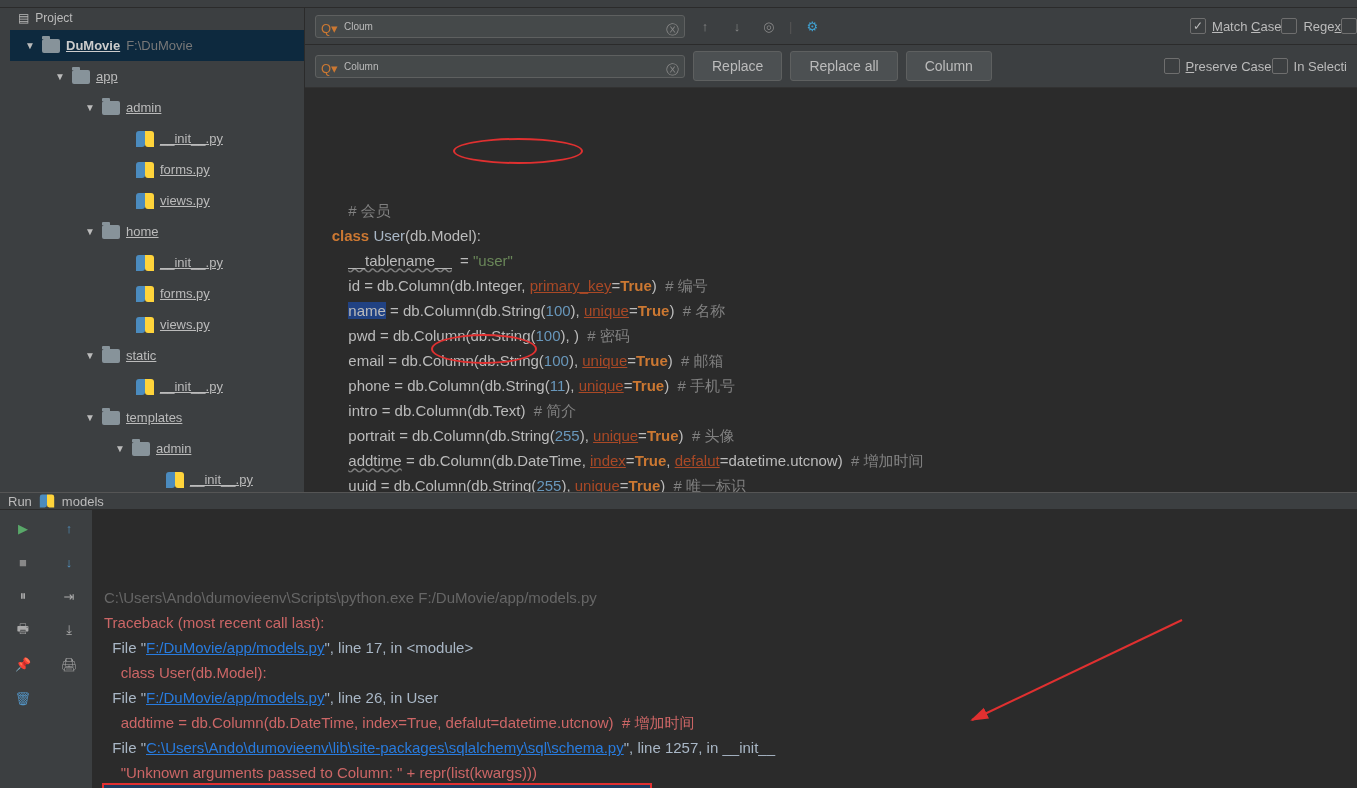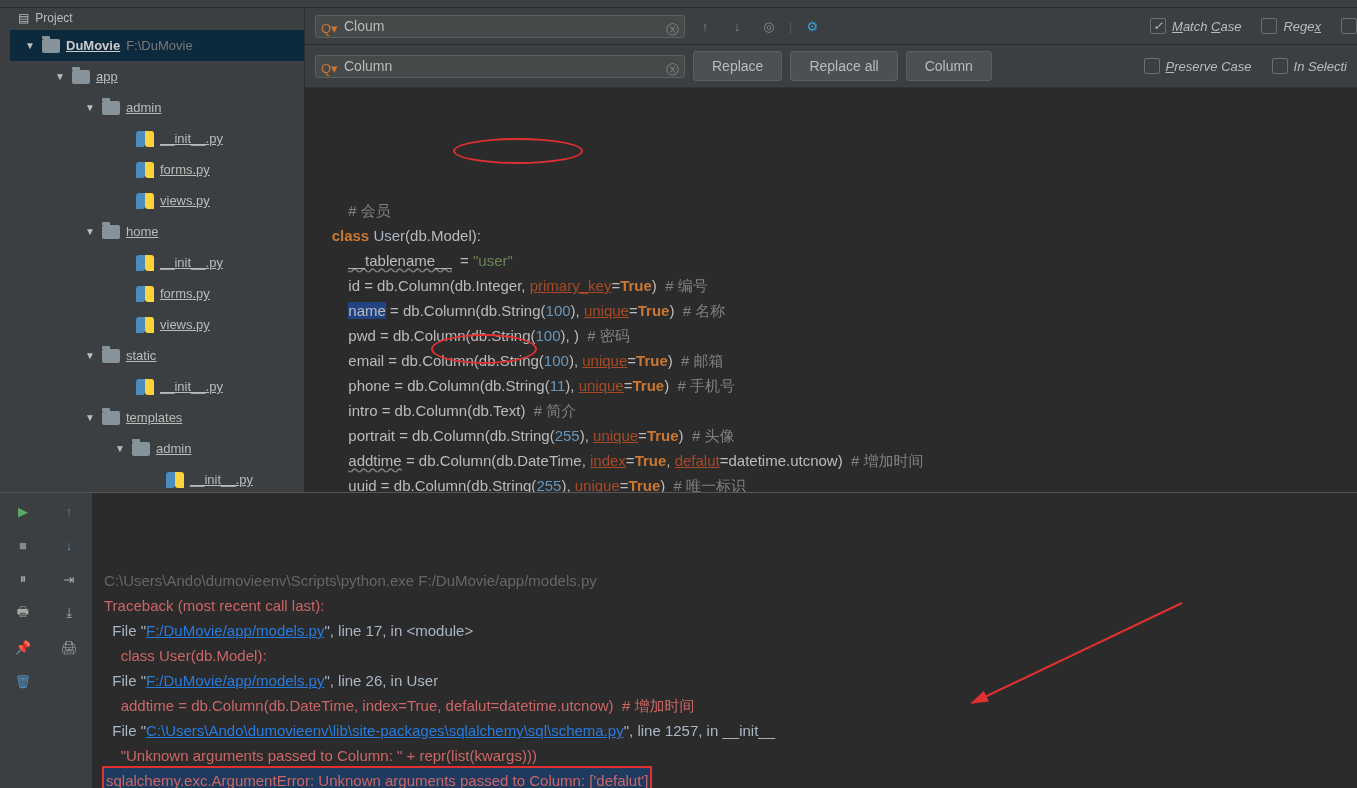--- a/index.html
+++ b/index.html
@@ -18,27 +18,27 @@
 .folder-icon::before{content:"";position:absolute;top:-3px;left:0;width:8px;height:3px;background:#87939a;border-radius:1px 1px 0 0;}
 .py-icon{width:18px;height:16px;display:inline-block;margin:0 6px;position:relative;}
 .py-icon::before{content:"";position:absolute;left:0;top:0;width:9px;height:16px;background:#4b8bbe;border-radius:3px 0 3px 0;}
 .py-icon::after{content:"";position:absolute;right:0;top:0;width:9px;height:16px;background:#ffd43b;border-radius:0 3px 0 3px;}
 .tree-label{color:#bbb;text-decoration:underline;}
 .tree-label.bold{font-weight:bold;color:#ccc;}
 .tree-path{color:#787878;margin-left:6px;}
 .editor-area{flex:1;background:#2b2b2b;display:flex;flex-direction:column;}
 .search-bar{background:#3c3f41;padding:6px 10px;display:flex;align-items:center;gap:8px;border-bottom:1px solid #2b2b2b;}
 .search-input-wrap{position:relative;flex:0 0 370px;}
-.search-input{width:100%;background:#45494a;border:1px solid #5e6060;color:#bbb;padding:4px 28px;border-radius:3px;font-size:14px;height:23px;}
+.search-input{width:100%;background:#45494a;border:1px solid #5e6060;color:#bbb;padding:4px 28px;border-radius:3px;font-size:10px;height:23px;}
 .search-icon-in{position:absolute;left:6px;top:6px;color:#cc7832;}
 .clear-icon{position:absolute;right:6px;top:6px;color:#888;cursor:pointer;}
 .search-btns{display:flex;gap:8px;align-items:center;}
 .icon-btn{width:24px;height:24px;display:flex;align-items:center;justify-content:center;color:#888;cursor:pointer;}
 .icon-btn.gear{color:#40a0d0;}
-.search-opts{margin-left:auto;display:flex;gap:20px;align-items:flex-start;font-style:italic;}
+.search-opts{margin-left:auto;display:flex;align-items:flex-start;}
 .chk{display:flex;align-items:center;gap:6px;color:#bbb;cursor:pointer;}
 .chk-box{width:16px;height:16px;border:1px solid #6e6e6e;border-radius:2px;display:flex;align-items:center;justify-content:center;}
 .chk-box.checked::after{content:"✓";color:#bbb;font-size:12px;}
 .replace-bar{background:#3c3f41;padding:6px 10px;display:flex;align-items:center;gap:8px;border-bottom:1px solid #323232;}
 .rep-btn{background:#4c5052;border:1px solid #5e6060;color:#bbb;padding:4px 18px;border-radius:3px;cursor:pointer;font-size:14px;height:30px;}
 .code-area{flex:1;display:flex;overflow:hidden;font-family:"Consolas","Courier New",monospace;font-size:15px;line-height:25px;}
 .gutter{width:70px;background:#313335;color:#606366;text-align:right;padding:0 14px 0 0;}
 .gutter-line{height:25px;}
 .code{flex:1;background:#2b2b2b;padding:10px 10px;position:relative;white-space:pre;}
 .code-line{height:25px;}
@@ -201,20 +201,25 @@
     <div class="code-area">
       <div class="code" id="code">
         <div class="circle-ann" style="left:148px;top:50px;width:130px;height:26px;"></div>
         <div class="circle-ann" style="left:126px;top:246px;width:106px;height:30px;"></div>
       <div class="code-line">        <span class="cmt"># 会员</span></div><div class="code-line">    <span class="kw">class</span> <span class="cls">User</span>(db.Model):</div><div class="code-line">        <span class="underline-wavy">__tablename__</span>  = <span class="str">"user"</span></div><div class="code-line">        id = db.Column(db.Integer, <span class="param">primary_key</span>=<span class="kw">True</span>)  <span class="cmt"># 编号</span></div><div class="code-line">        <span class="hl">name</span> = db.Column(db.String(<span class="num">100</span>), <span class="param">unique</span>=<span class="kw">True</span>)  <span class="cmt"># 名称</span></div><div class="code-line">        pwd = db.Column(db.String(<span class="num">100</span>), )  <span class="cmt"># 密码</span></div><div class="code-line">        email = db.Column(db.String(<span class="num">100</span>), <span class="param">unique</span>=<span class="kw">True</span>)  <span class="cmt"># 邮箱</span></div><div class="code-line">        phone = db.Column(db.String(<span class="num">11</span>), <span class="param">unique</span>=<span class="kw">True</span>)  <span class="cmt"># 手机号</span></div><div class="code-line">        intro = db.Column(db.Text)  <span class="cmt"># 简介</span></div><div class="code-line">        portrait = db.Column(db.String(<span class="num">255</span>), <span class="param">unique</span>=<span class="kw">True</span>)  <span class="cmt"># 头像</span></div><div class="code-line">        <span class="underline-wavy">addtime</span> = db.Column(db.DateTime, <span class="param">index</span>=<span class="kw">True</span>, <span class="param">defalut</span>=datetime.utcnow)  <span class="cmt"># 增加时间</span></div><div class="code-line">        uuid = db.Column(db.String(<span class="num">255</span>), <span class="param">unique</span>=<span class="kw">True</span>)  <span class="cmt"># 唯一标识</span></div></div>
     </div>
   </div>
 </div>
 
 <div class="run-panel">
+  <div class="run-header">
+    <span>Run</span>
+    <span class="py-icon" style="margin-left:6px;transform:scale(0.8);"></span>
+    <span>models</span>
+  </div>
   <div class="run-body">
     <div class="run-toolbar">
       <span class="tb-icon" style="color:#59a869;">▶</span>
       <span class="tb-icon" style="color:#888;">■</span>
       <span class="tb-icon">⏸</span>
       <span class="tb-icon">🖶</span>
       <span class="tb-icon">📌</span>
       <span class="tb-icon" style="color:#5394c4;">🗑</span>
     </div>
     <div class="run-toolbar2">

